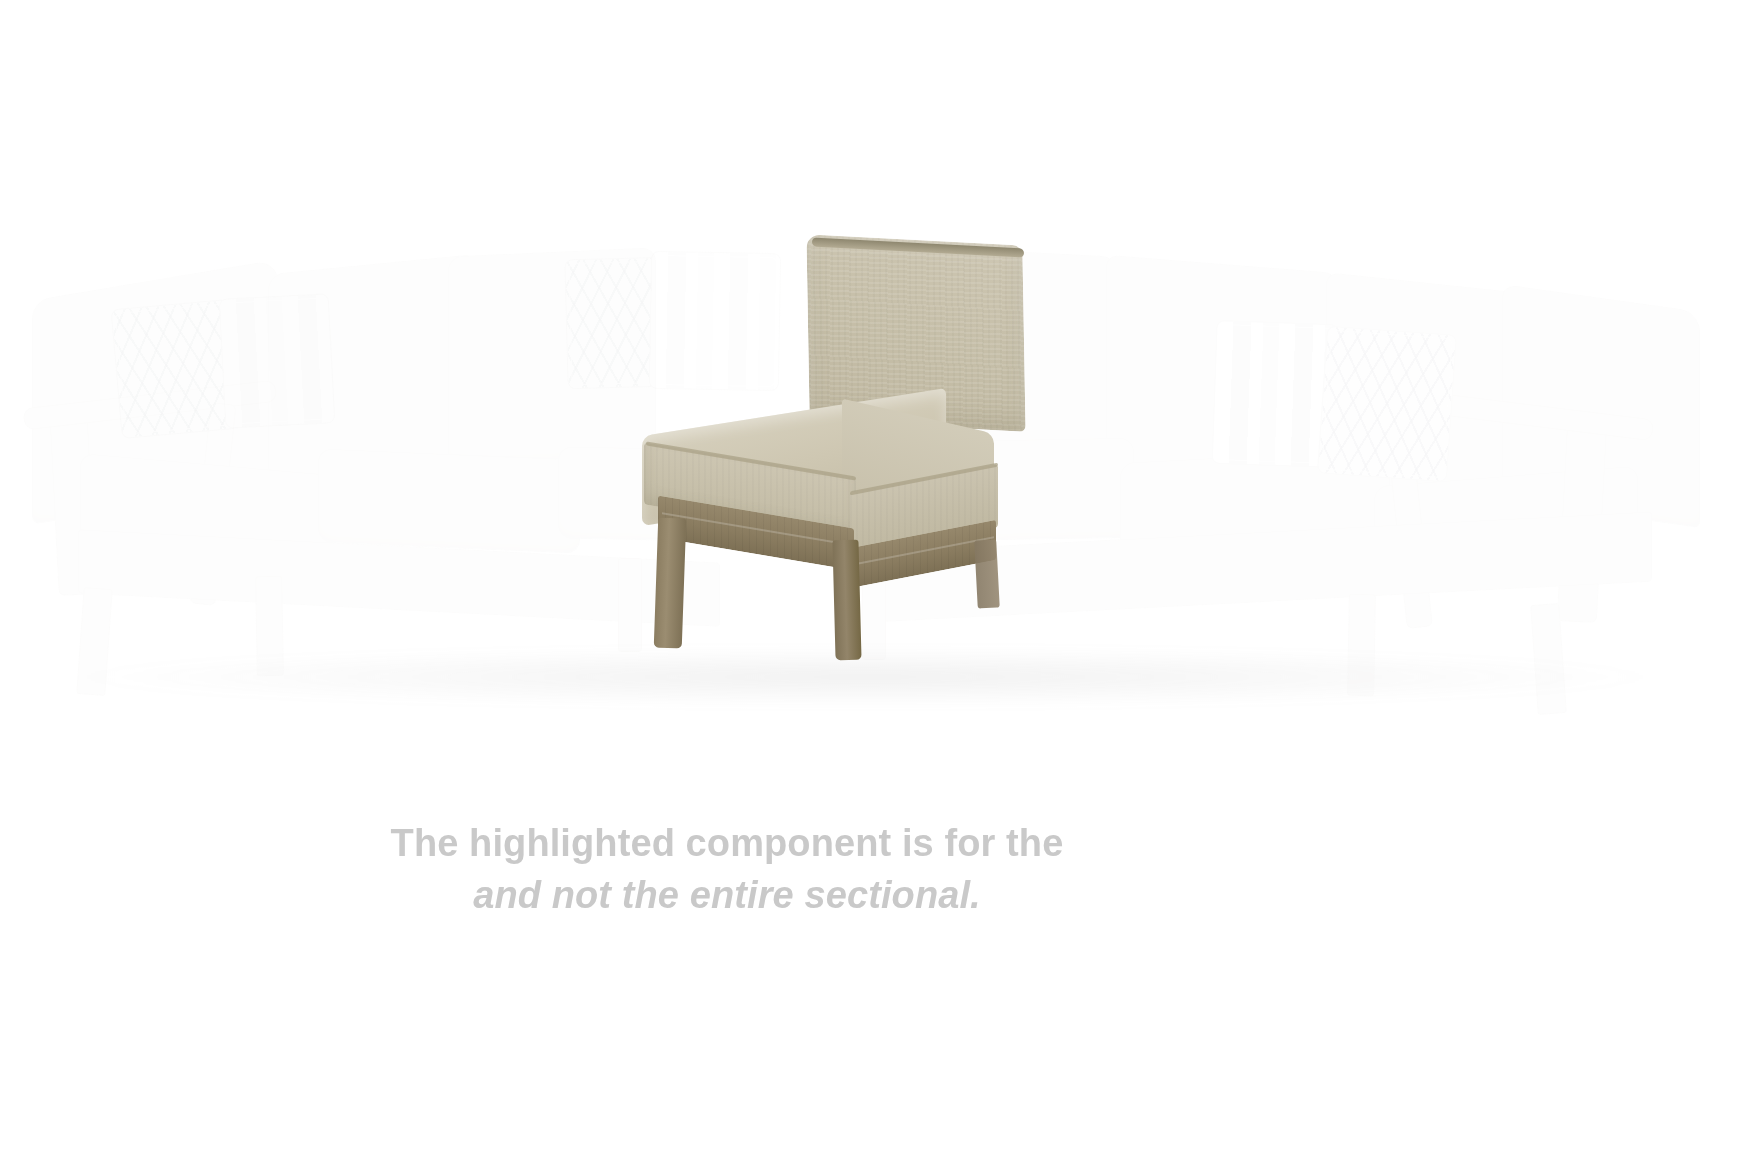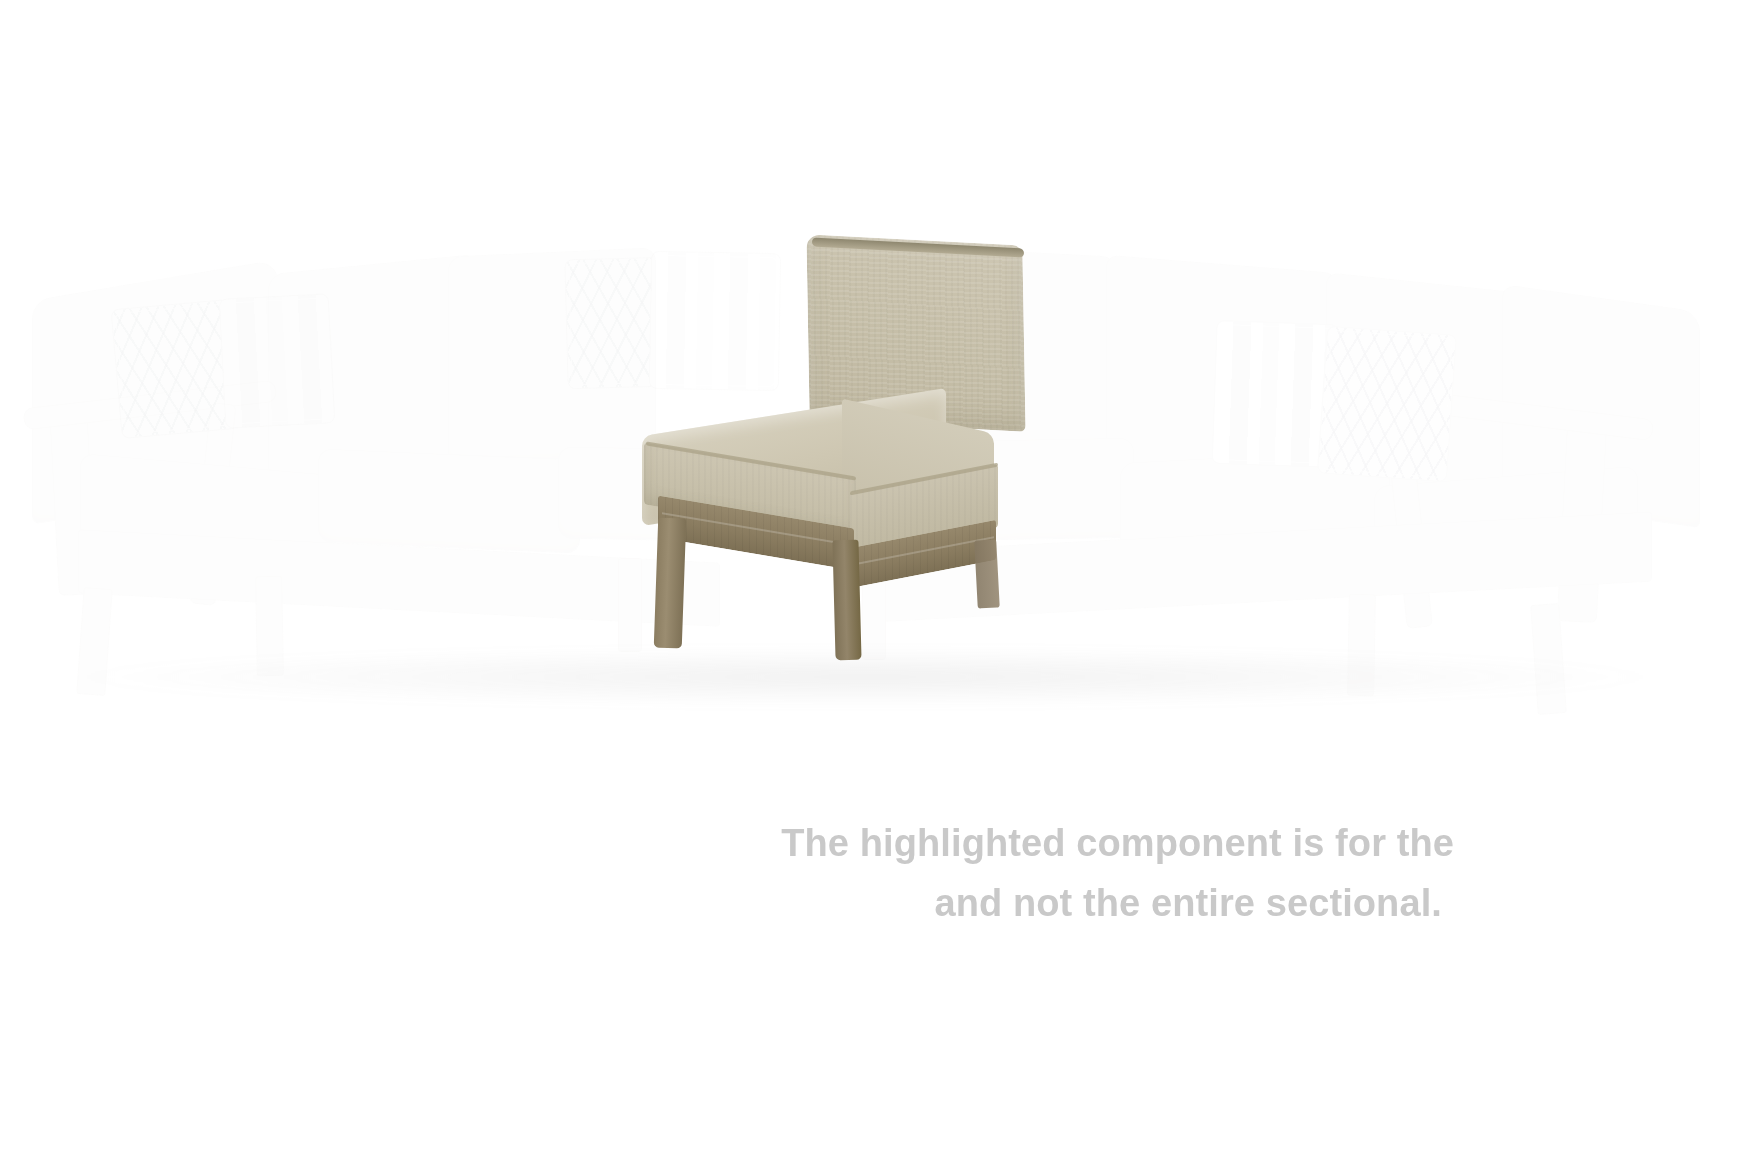--- a/index.html
+++ b/index.html
@@ -224,33 +224,33 @@
 
   
   #floor-shadow{
     position:absolute;left:80px;top:648px;width:1570px;height:58px;
     background:radial-gradient(ellipse at center, rgba(120,120,120,.10) 0%, rgba(255,255,255,0) 72%);
     filter:blur(6px);
   }
 
   
   #caption{
-    position:absolute;left:0;top:820px;width:1454px;text-align:right;
+    position:absolute;left:0;top:820px;width:1454px;text-align:center;
   }
   #caption-line-1{
     font-size:38px;font-weight:700;color:#c9c9c9;letter-spacing:.1px;
     line-height:1.25;margin:0 0 4px 0;
   }
   #caption-line-2{
     font-size:50px;font-weight:700;color:#9a9a9a;letter-spacing:.2px;
     line-height:1.22;margin:0 0 6px 0;
   }
   #caption-line-3{
     font-size:38px;font-weight:700;color:#c9c9c9;letter-spacing:.1px;
-    line-height:1.25;margin:12px;
+    line-height:1.25;margin:4px;font-style:italic;
   }
 </style>
 </head>
 <body>
 
 <div id="product-stage">
 
   <div id="floor-shadow"></div>
 
   <div id="left-sofa" class="ghost">

